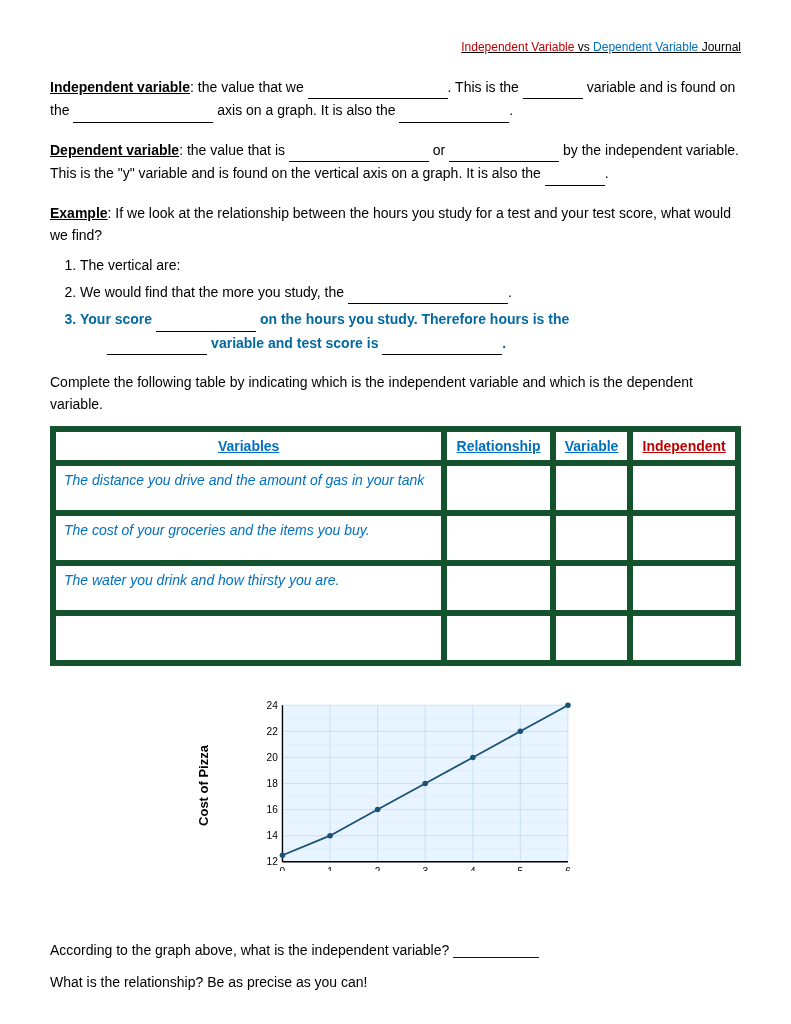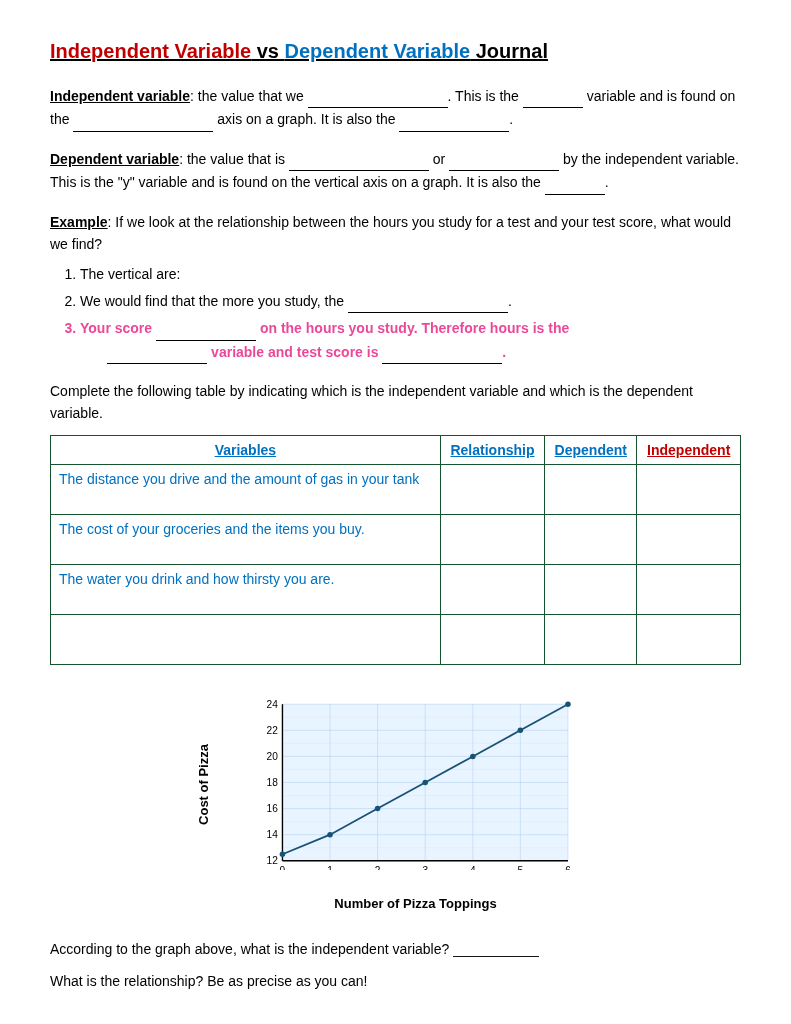--- a/index.html
+++ b/index.html
@@ -6,69 +6,70 @@
     body {
       background: #fff;
       font-family: 'Comic Sans MS', 'Chalkboard SE', cursive, sans-serif;
       font-size: 14px;
       color: #000;
       width: 791px;
       min-height: 1024px;
       padding: 40px 50px;
     }
     .title {
-      text-align: left;
-      font-size: 20px;
-      font-weight: bold;
+      text-align: right;
+      font-size: 12px;
+      font-weight: normal;
       text-decoration: underline;
       margin-bottom: 22px;
     }
     .title .ind { color: #c00000; }
     .title .dep { color: #0070c0; }
     .title .vs { color: #000; }
 
     .section { margin-bottom: 16px; line-height: 1.6; }
     .section .term { font-weight: bold; text-decoration: underline; }
     .blank { display: inline-block; border-bottom: 1px solid #000; min-width: 80px; }
     .blank-long { min-width: 140px; }
     .blank-med { min-width: 110px; }
     .blank-short { min-width: 60px; }
 
     .example-label { font-weight: bold; text-decoration: underline; }
 
     ol { margin-left: 30px; margin-top: 8px; margin-bottom: 8px; }
     ol li { margin-bottom: 4px; line-height: 1.6; }
-    ol li.blue-item { color: #ec4899; font-weight: bold; }
+    ol li.blue-item { color: #0369a1; font-weight: bold; }
 
     .table-section { margin-top: 14px; margin-bottom: 10px; }
     .table-section p { margin-bottom: 10px; line-height: 1.6; }
 
     table.main-table {
       width: 100%;
       border-collapse: collapse;
       margin-bottom: 20px;
     }
     table.main-table th, table.main-table td {
-      border: 1px solid #14532d;
+      border: 6px solid #14532d;
       padding: 6px 8px;
       vertical-align: top;
       min-height: 36px;
     }
     table.main-table th {
       text-align: center;
       font-weight: bold;
       text-decoration: underline;
       background: #fff;
     }
     table.main-table th.col-variables { color: #0070c0; }
     table.main-table th.col-independent { color: #0070c0; }
     table.main-table th.col-dependent { color: #0070c0; }
     table.main-table th.col-relationship { color: #c00000; }
     table.main-table td.var-cell {
       color: #0070c0;
+      font-style: italic;
       font-weight: normal;
       margin-left: 12px;
     }
     table.main-table td.empty-cell { min-height: 50px; height: 50px; }
 
     .chart-container {
       display: flex;
       justify-content: center;
       margin: 10px 0 20px 0;
     }
@@ -105,21 +106,21 @@
   </ol>
 </div>
 
 <div class="table-section">
   <p>Complete the following table by indicating which is the independent variable and which is the dependent variable.</p>
   <table class="main-table">
     <thead>
       <tr>
         <th class="col-variables">Variables</th>
         <th class="col-independent">Relationship</th>
-        <th class="col-dependent">Dependent</th>
+        <th class="col-dependent">Variable</th>
         <th class="col-relationship">Independent</th>
       </tr>
     </thead>
     <tbody>
       <tr>
         <td class="var-cell">The distance you drive and the amount of gas in your tank</td>
         <td class="empty-cell"></td>
         <td class="empty-cell"></td>
         <td class="empty-cell"></td>
       </tr>
@@ -204,22 +205,19 @@
         <circle cx="30" cy="172.9" r="3" fill="#1a5276"></circle>
         <circle cx="81.7" cy="151.7" r="3" fill="#1a5276"></circle>
         <circle cx="133.3" cy="123.3" r="3" fill="#1a5276"></circle>
         <circle cx="185" cy="95" r="3" fill="#1a5276"></circle>
         <circle cx="236.7" cy="66.7" r="3" fill="#1a5276"></circle>
         <circle cx="288.3" cy="38.3" r="3" fill="#1a5276"></circle>
         <circle cx="340" cy="10" r="3" fill="#1a5276"></circle>
       </svg>
     </div>
 
-    <div style="position:absolute; bottom:4px; left:50px; right:10px; text-align:center;">
-      <span style="font-size:13px; font-weight:bold;">Number of Pizza Toppings</span>
-    </div>
   </div>
 </div>
 
 <div class="bottom-questions">
   <p>According to the graph above, what is the independent variable?  ___________</p>
   <p>What is the relationship?  Be as precise as you can!</p>
 </div>
 
 </body></html>

